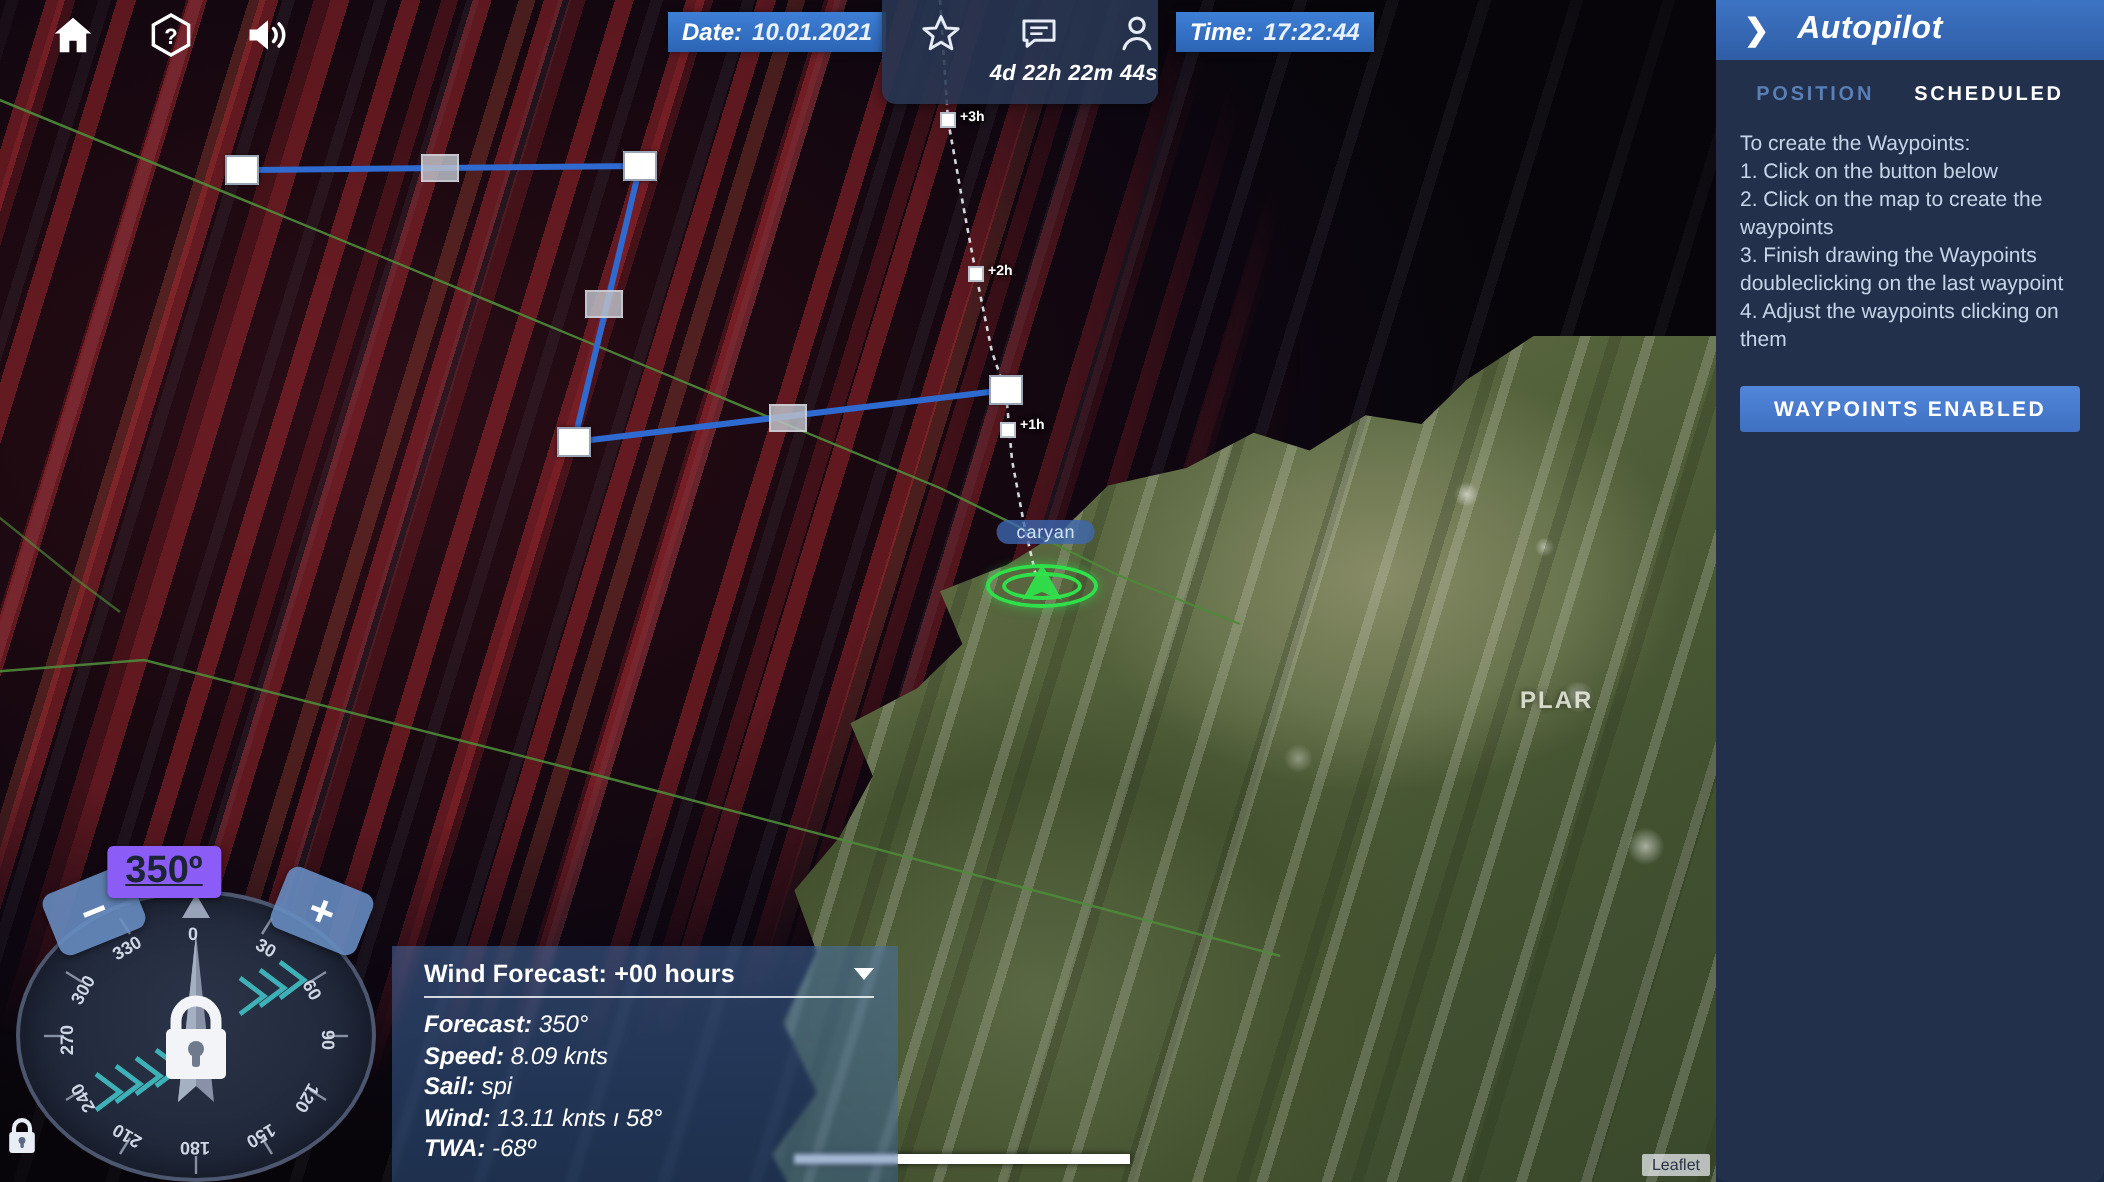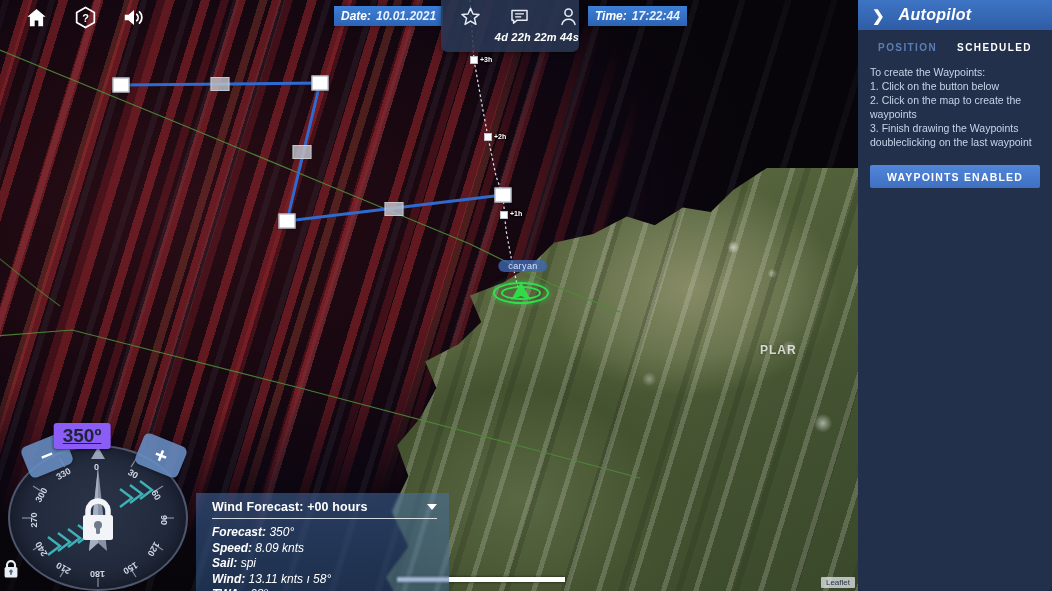--- a/index.html
+++ b/index.html
@@ -221,21 +221,21 @@
     position:absolute; color:#cfd6e4; font-size:9px; font-weight:bold;
     transform-origin:center; white-space:nowrap;
   }
   .lock-big{
     position:absolute; left:50%; top:52%; transform:translate(-50%,-50%);
     z-index:8;
   }
 
   
   .wf-panel{
-    position:absolute; left:196px; bottom:0; width:253px; height:98px;
+    position:absolute; left:196px; bottom:0; width:253px; height:118px;
     background:linear-gradient(180deg, rgba(72,116,176,.50) 0%, rgba(58,100,160,.46) 100%);
     backdrop-filter:blur(1px);
     z-index:28; padding:7px 12px 0 16px; color:#fff;
   }
   .wf-head{
     display:flex; align-items:center; justify-content:space-between;
     border-bottom:1px solid rgba(255,255,255,.8);
     padding-bottom:4px; cursor:pointer;
   }
   .wf-head-txt{ font-size:12.5px; font-weight:bold; color:#fff; letter-spacing:.1px; }
@@ -516,16 +516,17 @@
   <div class="sb-body">
     <div class="sb-tabs">
       <div class="sb-tab inactive">POSITION</div>
       <div class="sb-tab active">SCHEDULED</div>
     </div>
     <div class="sb-instr">
       <div>To create the Waypoints:</div>
       <div>1. Click on the button below</div>
       <div>2. Click on the map to create the waypoints</div>
       <div>3. Finish drawing the Waypoints doubleclicking on the last waypoint</div>
+      <div>4. Adjust the waypoints clicking on them</div>
     </div>
     <button class="sb-btn">WAYPOINTS ENABLED</button>
   </div>
 </div>
 
 </body></html>

